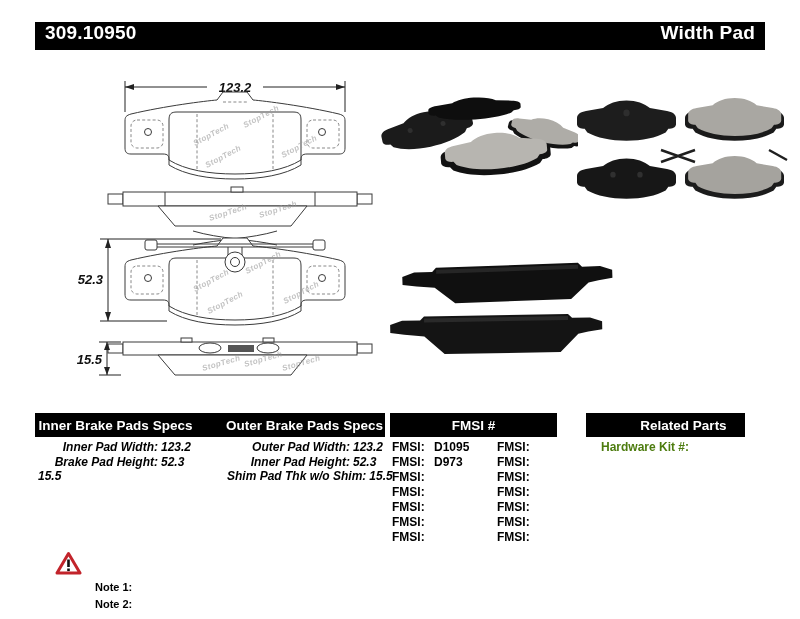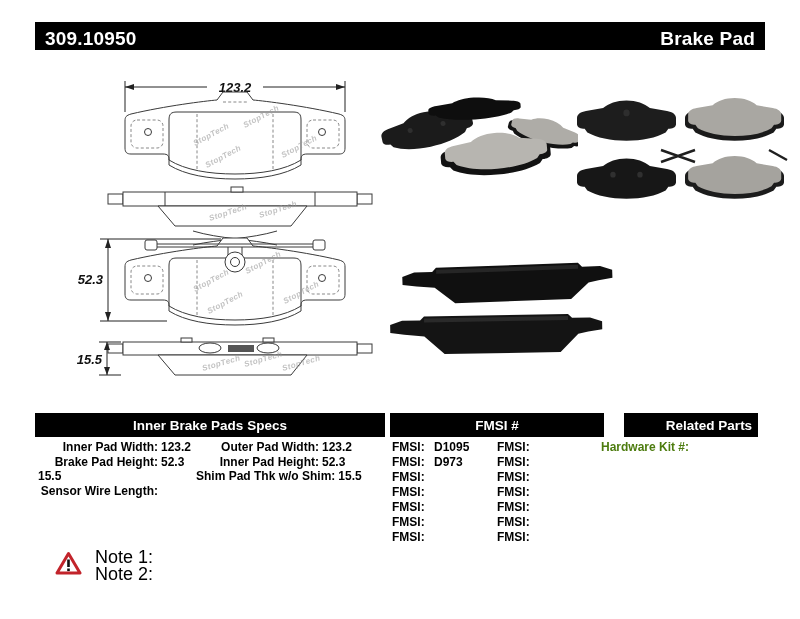--- a/index.html
+++ b/index.html
@@ -1,62 +1,62 @@
 <!DOCTYPE html>
 <html><head>
 <meta charset="utf-8">
 <style>
   html,body{margin:0;padding:0;background:#ffffff;}
   body{font-family:"Liberation Sans",sans-serif;}
   .page{position:relative;width:800px;height:619px;background:#fff;overflow:hidden;}
 
   
   .titlebar{position:absolute;left:35px;top:22px;width:730px;height:28px;background:#000;
-    display:flex;align-items:flex-end;justify-content:space-between;padding:0 10px;box-sizing:border-box;gap:17px;}
+    display:flex;align-items:flex-start;justify-content:space-between;padding:0 10px;box-sizing:border-box;gap:17px;}
   .titlebar .pn,.titlebar .pt{color:#fff;font-weight:bold;font-size:19px;letter-spacing:.2px;}
 
   
   .thbar{position:absolute;top:413px;height:24px;background:#000;display:flex;align-items:center;
     justify-content:center;color:#fff;font-weight:bold;font-size:13.5px;box-sizing:border-box;}
   .thbar.split{justify-content:center;gap:28px;}
   .thbar.split span{flex:1;text-align:center;}
 
   
   .speccol{position:absolute;top:440px;font-size:12px;font-weight:bold;color:#000;}
-  .specrow{display:flex;line-height:14.6px;}
+  .specrow{display:flex;line-height:14.6px;font-style:italic;}
   .specrow .lbl{flex:1;text-align:right;white-space:pre;}
   .specrow .val{width:44px;text-align:left;margin-left:3px;white-space:pre;}
 
   .fmsicol{position:absolute;top:440px;font-size:12px;font-weight:bold;color:#000;}
   .fmsirow{display:flex;line-height:15px;}
   .fmsirow .lbl{width:38px;}
   .fmsirow .val{margin-left:4px;white-space:pre;}
 
   .hardware{position:absolute;left:601px;top:440px;font-size:12px;font-weight:bold;color:#4d7c0f;}
 
-  .notes{position:absolute;left:95px;top:549px;font-size:18px;font-weight:normal;color:#000;line-height:16.5px;}
+  .notes{position:absolute;left:95px;top:579px;font-size:11px;font-weight:bold;color:#000;line-height:16.5px;}
   .warn{position:absolute;left:55px;top:551px;}
 
   svg text{font-family:"Liberation Sans",sans-serif;}
   .dimtxt{font-style:italic;font-weight:bold;font-size:13px;fill:#111;}
   .wm{font-size:8px;font-weight:bold;font-style:italic;fill:#9a9a9a;opacity:.6;letter-spacing:.4px;}
   .ln{stroke:#3a3a3a;fill:none;stroke-width:1;}
   .lnf{stroke:#3a3a3a;fill:#ffffff;stroke-width:1;}
   .dash{stroke:#6a6a6a;fill:none;stroke-width:.8;stroke-dasharray:3 2.2;}
   .dim{stroke:#222;fill:none;stroke-width:1;}
   .arr{fill:#222;stroke:none;}
 </style>
 </head>
 <body>
 
 <div class="page">
 
   <div class="titlebar">
     <span class="pn">309.10950</span>
-    <span class="pt">Brake Pad</span>
+    <span class="pt">Width Pad</span>
   </div>
 
   <svg style="position:absolute;left:45px;top:68px;" width="340" height="318" viewBox="0 0 340 318">
     <defs>
       <path id="padOutline" d="M 86,46 C 120,38 160,33 172,32 L 178,24 L 202,24 L 208,32 C 220,33 260,38 294,46 C 299,47.5 300,49 300,53 L 300,80 C 300,84.5 298,86 294,86 L 262,86 C 257,86 256,88 256,92 L 256,97 C 240,107 216,111 190,111 C 164,111 140,107 124,97 L 124,92 C 124,88 123,86 118,86 L 86,86 C 82,86 80,84.5 80,80 L 80,53 C 80,49 81,47.5 86,46 Z"></path>
     </defs>
 
     <g>
       <line class="dim" x1="80" y1="13" x2="80" y2="44"></line>
       <line class="dim" x1="300" y1="13" x2="300" y2="44"></line>
@@ -205,47 +205,44 @@
       <rect x="34" y="2" width="142" height="4" fill="#262626"></rect>
     </g>
     <g transform="translate(2,64) rotate(-1)">
       <path d="M 0,8 L 12,4 L 30,4 L 34,0 L 178,0 L 182,4 L 200,4 L 212,8 L 212,16 L 198,18 L 188,20 L 170,38 L 54,38 L 34,20 L 14,18 L 0,16 Z" fill="#141414"></path>
       <rect x="34" y="2" width="144" height="4" fill="#2a2a2a"></rect>
     </g>
   </svg>
 
   <div class="thbar split" style="left:35px;width:350px;">
     <span>Inner Brake Pads Specs</span>
-  </div>
-  <div class="thbar" style="left:390px;width:214px;">
+    <span>Outer Brake Pads Specs</span>
+  </div>
+  <div class="thbar" style="left:390px;width:167px;">
     <span>FMSI #</span>
   </div>
-  <div class="thbar" style="left:624px;width:134px;padding-left:36px;">
+  <div class="thbar" style="left:586px;width:159px;padding-left:36px;">
     <span>Related Parts</span>
   </div>
 
   <div class="speccol" style="left:35px;width:170px;">
     <div class="specrow">
         <span class="lbl">Inner Pad Width:</span>
         <span class="val">123.2</span>
       </div>
     <div class="specrow">
         <span class="lbl">Brake Pad Height:</span>
         <span class="val">52.3</span>
       </div>
     <div class="specrow">
         <span class="val">15.5</span>
       </div>
-    <div class="specrow">
-        <span class="lbl">Sensor Wire Length:</span>
-        <span class="val"></span>
-      </div>
-  </div>
-
-  <div class="speccol" style="left:196px;width:170px;">
+  </div>
+
+  <div class="speccol" style="left:227px;width:170px;">
     <div class="specrow">
         <span class="lbl">Outer Pad Width:</span>
         <span class="val">123.2</span>
       </div>
     <div class="specrow">
         <span class="lbl">Inner Pad Height:</span>
         <span class="val">52.3</span>
       </div>
     <div class="specrow">
         <span class="lbl">Shim Pad Thk w/o Shim:</span>

